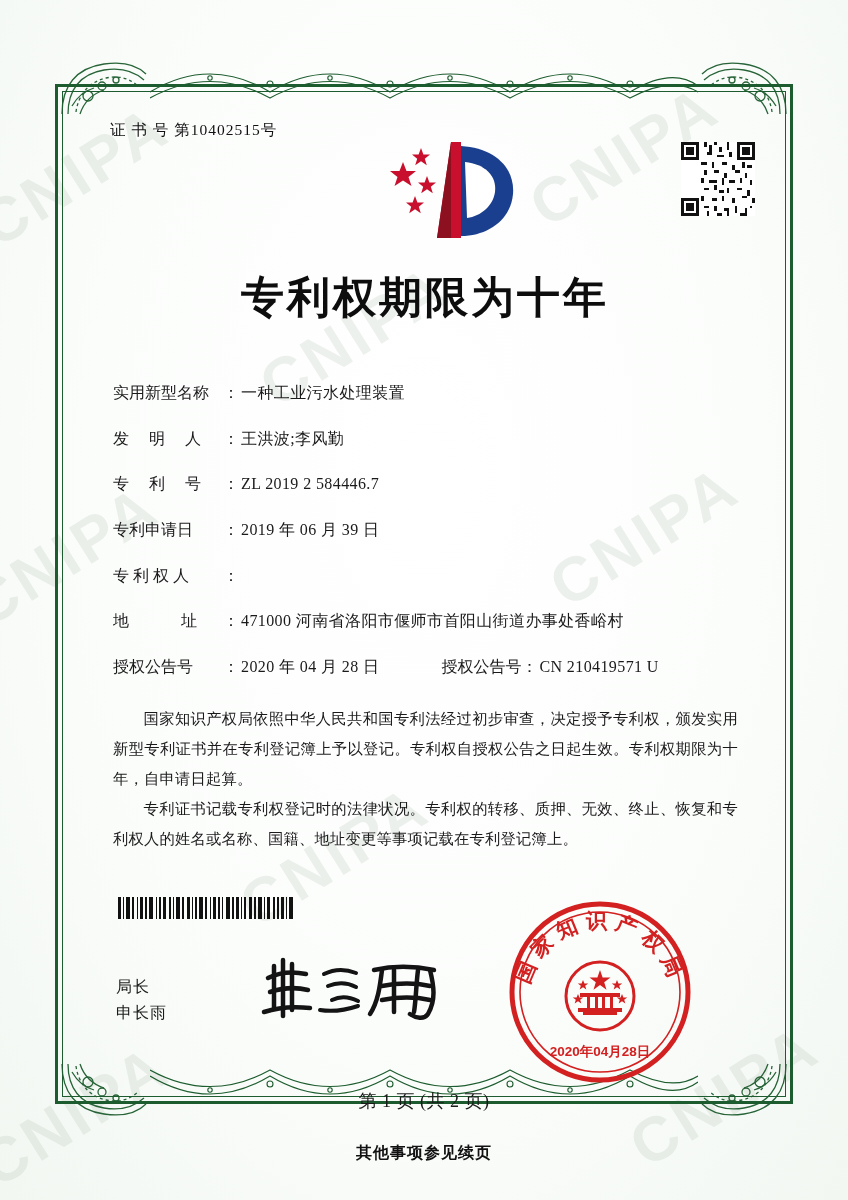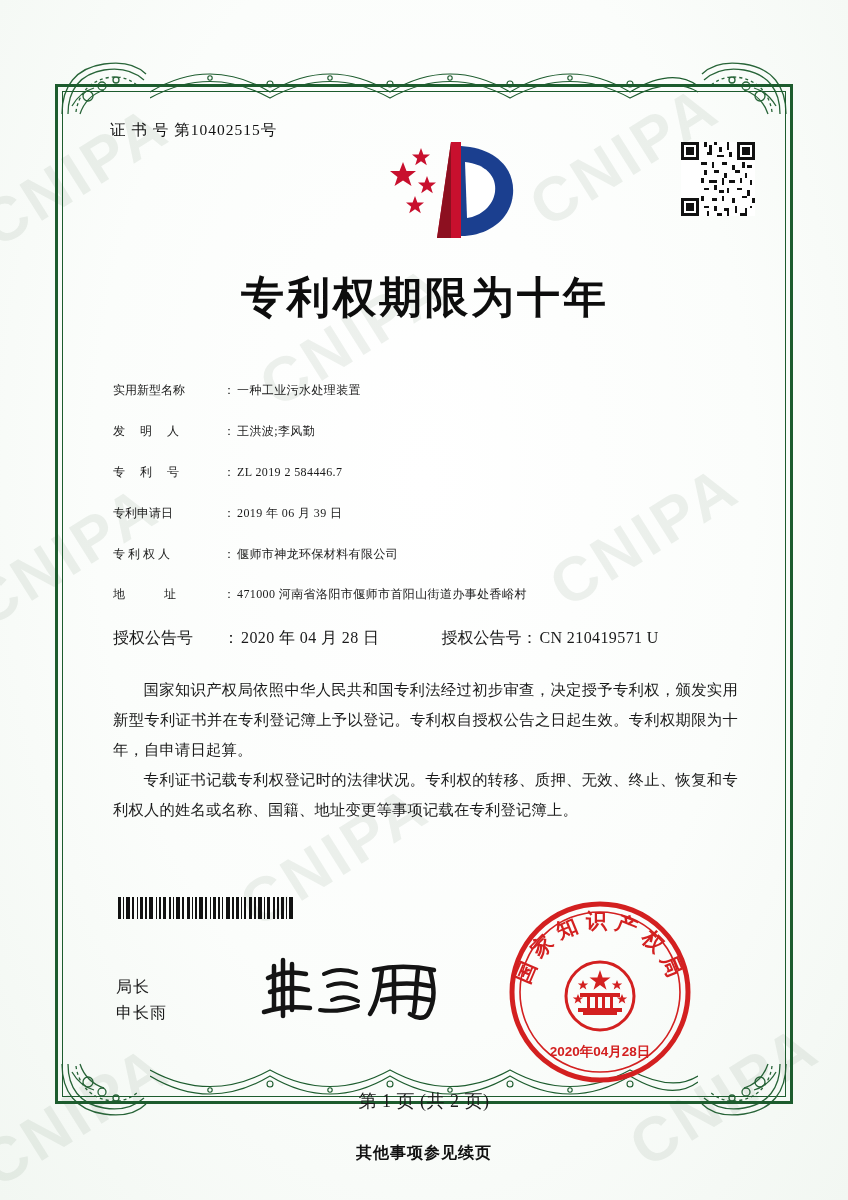--- a/index.html
+++ b/index.html
@@ -129,21 +129,21 @@
   }
 
   .fields {
     margin-top: 56px;
     margin-left: 18px;
   }
   .field {
     display: flex;
     align-items: center;
     margin-bottom: 26.5px;
-    font-size: 12px;
+    font-size: 16px;
     line-height: 1.2;
   }
   .f-label {
     width: 110px;
     flex: 0 0 110px;
     letter-spacing: 0px;
     white-space: pre;
   }
   .f-colon { margin-right: 2px; }
   .f-value { letter-spacing: .4px; }
@@ -451,21 +451,20 @@
 
       <div class="field">
         <span class="f-label">专利申请日</span>
         <span class="f-colon">：</span>
         <span class="f-value">2019 年 06 月 39 日</span>
       </div>
 
       <div class="field">
         <span class="f-label">专 利 权 人</span>
         <span class="f-colon">：</span>
-        <span class="f-value">偃师市神龙环保材料有限公司</span>
       </div>
 
       <div class="field">
         <span class="f-label">地　　　 址</span>
         <span class="f-colon">：</span>
         <span class="f-value">471000 河南省洛阳市偃师市首阳山街道办事处香峪村</span>
       </div>
 
       <div class="field-row2">
         <span class="f-label2">授权公告号</span>

